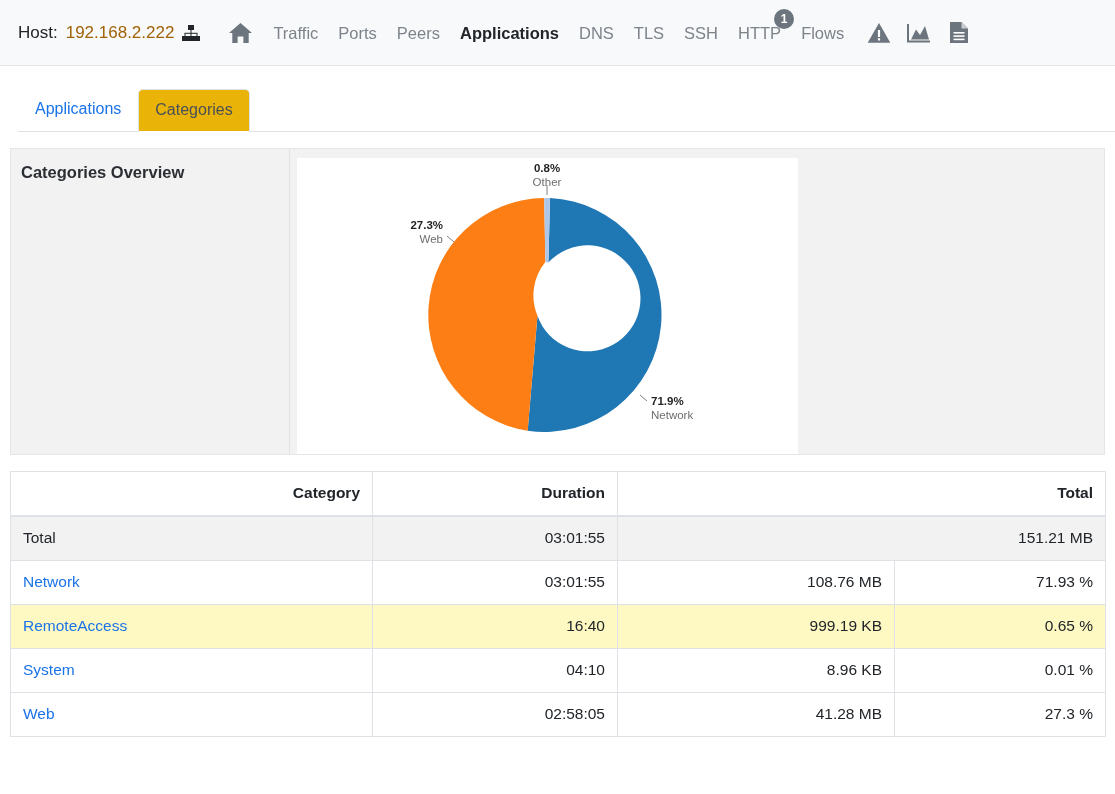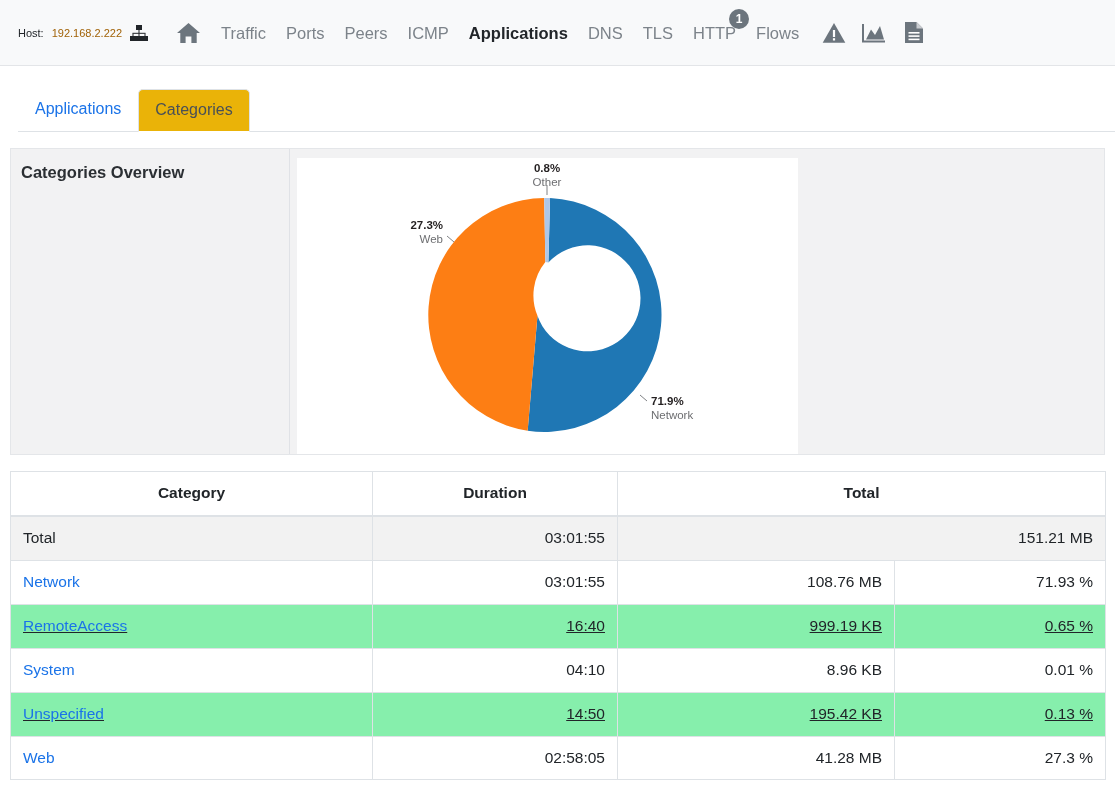--- a/index.html
+++ b/index.html
@@ -16,21 +16,21 @@
     position: relative;
     height: 66px;
     background: #f8f9fa;
     border-bottom: 1px solid #e3e5e8;
     display: flex;
     align-items: center;
     padding: 0 14px 0 18px;
     white-space: nowrap;
   }
   .host-label {
-    font-size: 11px;
+    font-size: 17px;
     color: #212529;
     display: flex;
     align-items: center;
     gap: 8px;
     margin-right: 18px;
   }
   .host-text { color: #a16207; }
   .icon-sitemap { display: inline-block; width: 18px; height: 16px; }
   .nav-items {
     display: flex;
@@ -152,28 +152,28 @@
     color: #212529;
     table-layout: fixed;
   }
   table.data th, table.data td {
     border: 1px solid #dee2e6;
     padding: 11px 12px;
     line-height: 1.35;
   }
   table.data th {
     font-weight: bold;
-    text-align: center;
+    text-align: right;
     background: #ffffff;
     border-bottom-width: 2px;
     border-bottom-color: #dee2e6;
   }
   table.data td.num { text-align: right; }
   table.data tr.row-total td { background: #f2f2f2; }
-  table.data tbody tr.striped td { background: #86efac; text-decoration: underline; }
+  table.data tbody tr.striped td { background: #fef9c3; }
   table.data a.cat-link {
     color: #1a73e8;
     text-decoration: none;
   }
   .col-cat   { width: 362px; }
   .col-dur   { width: 245px; }
   .col-tot   { width: 277px; }
   .col-pct   { width: 211px; }
 </style>
 </head>
@@ -200,24 +200,24 @@
 
   <div class="nav-items">
     <a class="nav-link home" href="#">
       <svg width="25" height="22" viewBox="0 0 25 22" aria-hidden="true">
         <path d="M12.5 1 L24 11 L20.7 11 L20.7 21 L15.4 21 L15.4 14.5 L9.6 14.5 L9.6 21 L4.3 21 L4.3 11 L1 11 Z" fill="#6c757d"></path>
       </svg>
     </a>
     <a class="nav-link" href="#">Traffic</a>
     <a class="nav-link" href="#">Ports</a>
     <a class="nav-link" href="#">Peers</a>
-    <a class="nav-link" href="#">ICMP</a>
     <a class="nav-link active" href="#">Applications</a>
     <a class="nav-link" href="#">DNS</a>
     <a class="nav-link" href="#">TLS</a>
+    <a class="nav-link" href="#">SSH</a>
     <a class="nav-link" href="#">
       <span>HTTP</span>
       <span class="nav-badge">1</span>
     </a>
     <a class="nav-link" href="#">Flows</a>
   </div>
 
   <div class="nav-icons">
     <span class="nav-icon-btn">
       <svg width="24" height="22" viewBox="0 0 24 22" aria-hidden="true">
@@ -331,26 +331,20 @@
         <td class="num">0.65 %</td>
       </tr>
 
       <tr>
         <td><a class="cat-link" href="#">System</a></td>
         <td class="num">04:10</td>
         <td class="num">8.96 KB</td>
         <td class="num">0.01 %</td>
       </tr>
 
-      <tr class="striped">
-        <td><a class="cat-link" href="#">Unspecified</a></td>
-        <td class="num">14:50</td>
-        <td class="num">195.42 KB</td>
-        <td class="num">0.13 %</td>
-      </tr>
 
       <tr>
         <td><a class="cat-link" href="#">Web</a></td>
         <td class="num">02:58:05</td>
         <td class="num">41.28 MB</td>
         <td class="num">27.3 %</td>
       </tr>
     </tbody>
   </table>
 </div>

